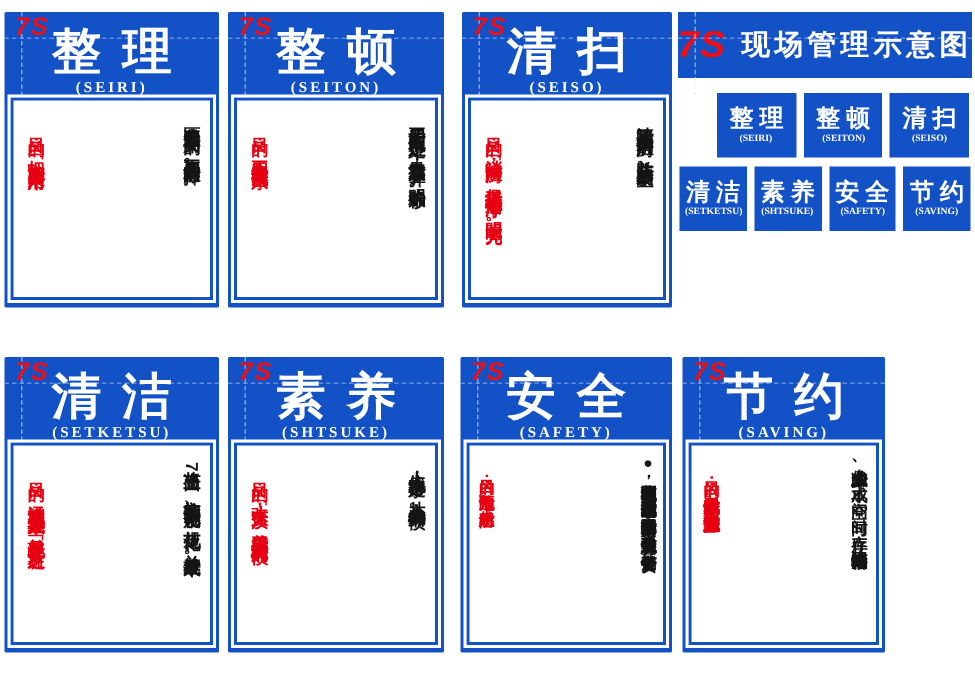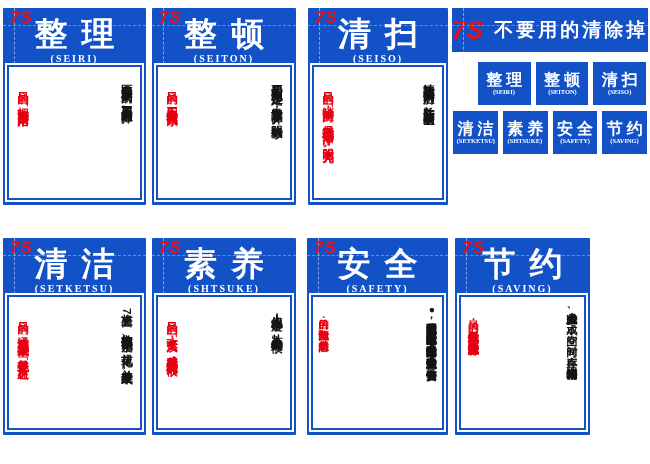--- a/index.html
+++ b/index.html
@@ -111,21 +111,21 @@
       <span class="red-part">目的：消除「脏污」，保持工作场所干干净净、明明亮亮。</span>
     </div>
   </div>
 </div>
 
 <div class="overview">
   <div class="overview-header">
     <div class="mark-v"></div>
     <div class="mark-h"></div>
     <span class="overview-7s">7S</span>
-    <span class="overview-title">不要用的清除掉</span>
+    <span class="overview-title">现场管理示意图</span>
   </div>
   <div class="overview-body">
     <div class="ov-row ov-row1">
       <div class="ov-box">
         <div class="ov-box-title">整理</div>
         <div class="ov-box-romaji">(SEIRI)</div>
       </div>
       <div class="ov-box">
         <div class="ov-box-title">整顿</div>
         <div class="ov-box-romaji">(SEITON)</div>

